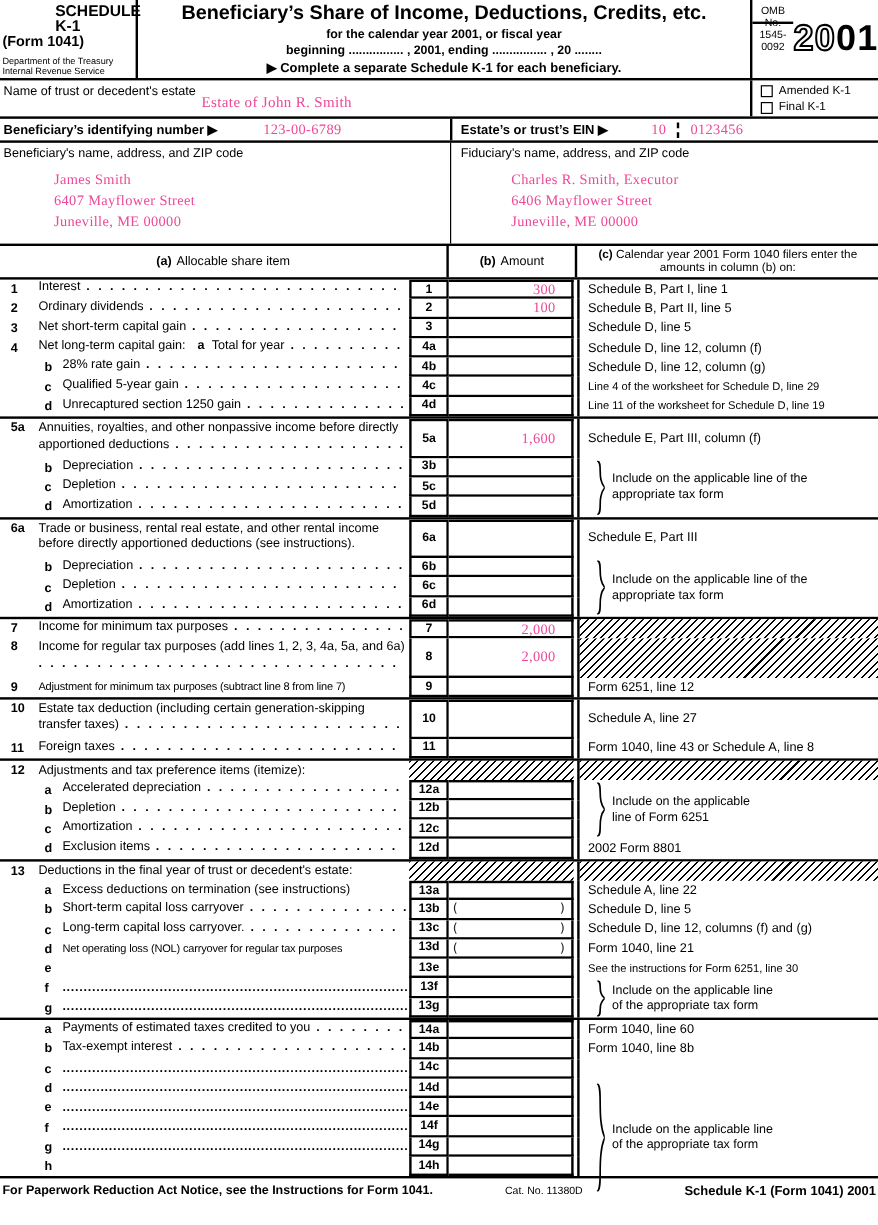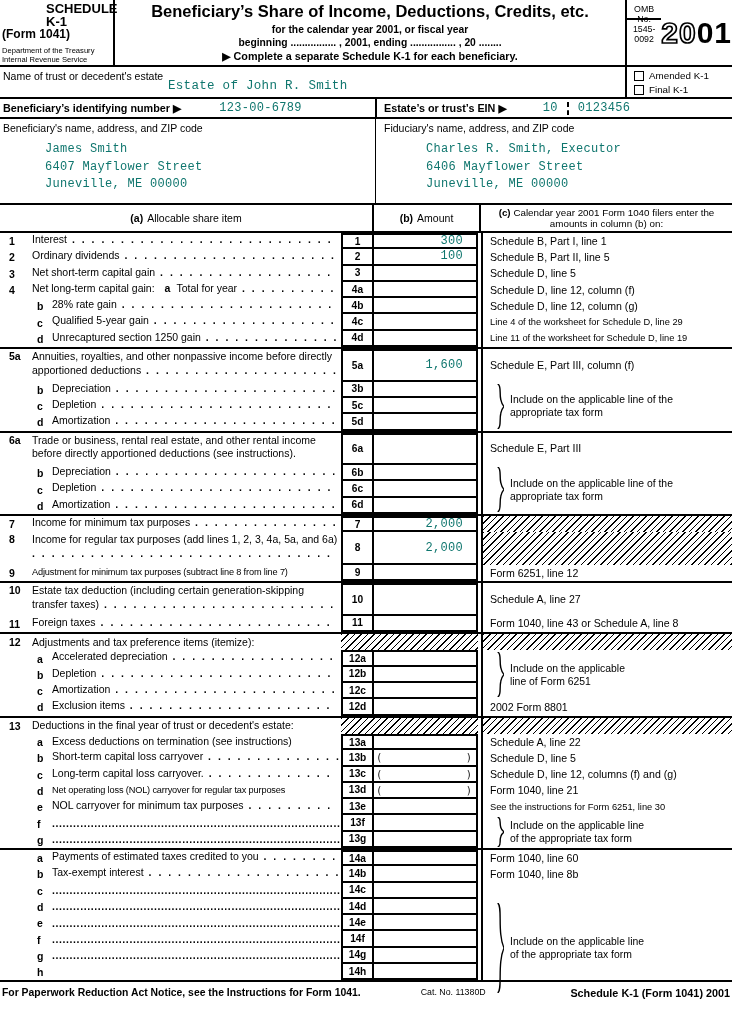--- a/index.html
+++ b/index.html
@@ -4,21 +4,21 @@
 <style>
   * { margin:0; padding:0; box-sizing:border-box; }
   html,body { background:#fff; }
   .form {
     position:relative; width:732px; height:1021px; margin:0 auto;
     font-family:"Liberation Sans", sans-serif; font-size:10.5px; color:#000;
     background:#fff; overflow:hidden;
     --u:16.3px;
   }
   .b { font-weight:bold; }
-  .fv { font-family:Liberation Mono, monospace; font-size:12px; letter-spacing:.3px; color:#0f766e; }
+  .fv { font-family:Liberation Serif, serif; font-size:12px; letter-spacing:.3px; color:#ec4899; }
 
   
   .hdr { display:flex; height:67px; border-bottom:2.5px solid #000; }
   .hdr-left { width:115px; border-right:2px solid #000; padding:2px 2px 1px 2px; display:flex; flex-direction:column; }
   .sched { font-size:13px; font-weight:bold; line-height:13px;margin-left:44px; }
   .form-no { font-size:12px; font-weight:bold; line-height:13px; }
   .dept { margin-top:auto; font-size:7.6px; line-height:8.4px; }
   .hdr-mid { flex:1; text-align:center; padding-top:2px; display:flex; flex-direction:column; }
   .title { font-size:16.5px; font-weight:bold; line-height:19px; }
   .sub1 { font-size:10.3px; font-weight:bold; margin-top:3px; }
@@ -582,21 +582,20 @@
         <div class="nb">13d</div>
         <div class="am paren">
             <span class="fv"></span>
           </div>
         <div class="gap3"></div>
         <div class="cc">Form 1040, line 21</div>
       </div>
       <div class="row">
         <div class="la">
             <span class="ln sub">e</span>
-            <span class="lt leader">NOL carryover for minimum tax purposes</span>
           </div>
         <div class="nb">13e</div>
         <div class="am">
             <span class="fv"></span>
           </div>
         <div class="gap3"></div>
         <div class="cc small">See the instructions for Form 6251, line 30</div>
       </div>
       <div class="row">
         <div class="la">

